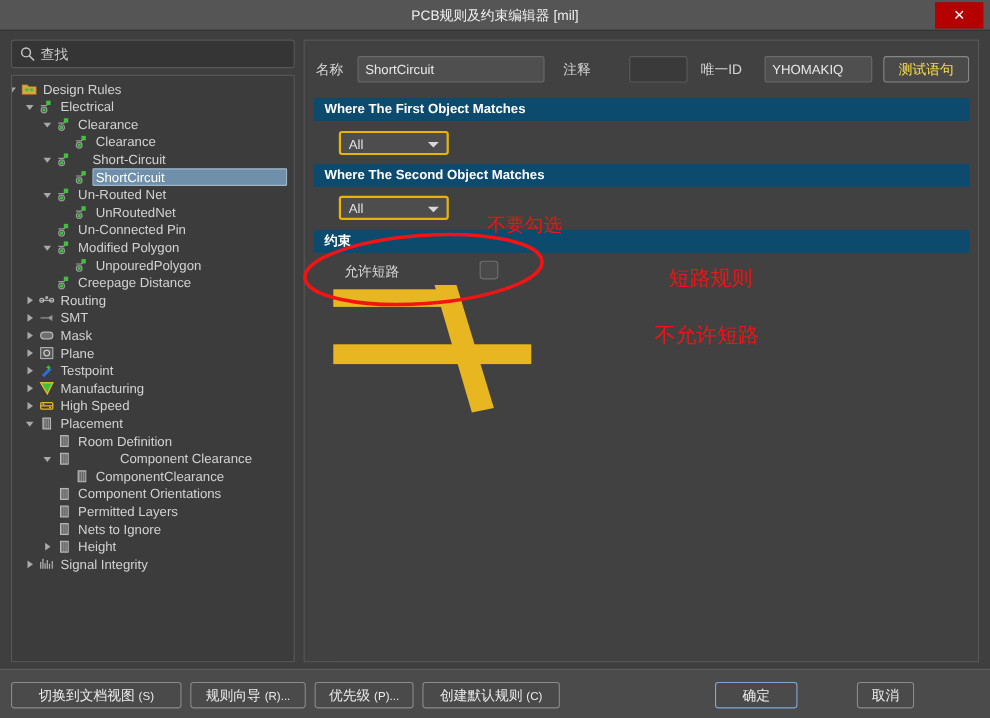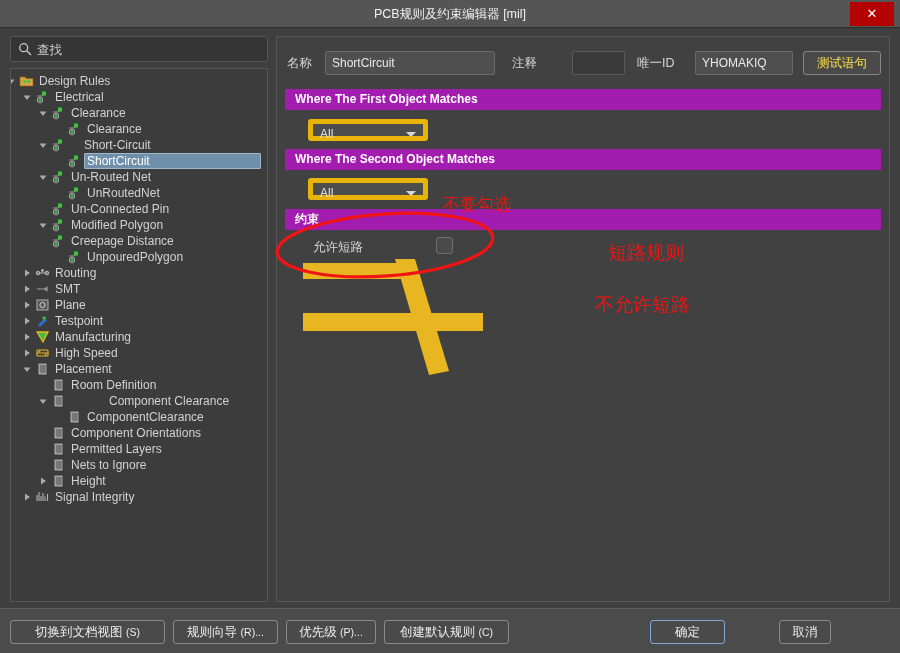--- a/index.html
+++ b/index.html
@@ -146,32 +146,32 @@
     border-radius: 3px;
     color: #fde047;
     font-size: 12.5px;
     text-align: center;
     cursor: pointer;
     white-space: nowrap;
   }
   .section-bar {
     position: absolute; left: 8px;
     width: 596px; height: 21px;
-    background: #a21caf;
+    background: #0c4a6e;
     color: #ffffff;
     font-size: 12px;
     font-weight: bold;
     line-height: 21px;
     padding-left: 10px;
   }
   .combo {
     position: absolute;
-    width: 120px; height: 22px;
+    width: 100px; height: 22px;
     background: #4d4d4d;
-    border: 5px solid #eab308;
+    border: 2px solid #eab308;
     border-radius: 3px;
     cursor: pointer;
     padding-left: 40px;
   }
   .combo-text {
     position: absolute; left: 7px; top: 0;
     line-height: 20px;
     color: #e2e2e2;
     font-size: 12px;
   }
@@ -355,36 +355,36 @@
             </svg>
             <svg viewBox="0 0 15 14" class="ticon" style="left: 40px;">
               <path d="M2 6h5l3-3" stroke="#9a9a9a" stroke-width="1.1" fill="none"></path>
               <rect x="7" y="1.5" width="4" height="4" fill="#3fc13f"></rect>
               <circle cx="5" cy="10" r="2.6" fill="none" stroke="#9a9a9a" stroke-width="1.1"></circle>
               <rect x="3.6" y="8.6" width="2.8" height="2.8" fill="#3fc13f"></rect>
             </svg>
             <div class="tlabel" style="left: 60px;">Modified Polygon</div>
           </div>
           <div class="tnode">
+            <svg viewBox="0 0 15 14" class="ticon" style="left: 56px;">
+              <path d="M2 6h5l3-3" stroke="#9a9a9a" stroke-width="1.1" fill="none"></path>
+              <rect x="7" y="1.5" width="4" height="4" fill="#3fc13f"></rect>
+              <circle cx="5" cy="10" r="2.6" fill="none" stroke="#9a9a9a" stroke-width="1.1"></circle>
+              <rect x="3.6" y="8.6" width="2.8" height="2.8" fill="#3fc13f"></rect>
+            </svg>
+            <div class="tlabel" style="left: 76px;">UnpouredPolygon</div>
+          </div>
+          <div class="tnode">
             <svg viewBox="0 0 15 14" class="ticon" style="left: 40px;">
               <path d="M2 6h5l3-3" stroke="#9a9a9a" stroke-width="1.1" fill="none"></path>
               <rect x="7" y="1.5" width="4" height="4" fill="#3fc13f"></rect>
               <circle cx="5" cy="10" r="2.6" fill="none" stroke="#9a9a9a" stroke-width="1.1"></circle>
               <rect x="3.6" y="8.6" width="2.8" height="2.8" fill="#3fc13f"></rect>
             </svg>
             <div class="tlabel" style="left: 60px;">Creepage Distance</div>
-          </div>
-          <div class="tnode">
-            <svg viewBox="0 0 15 14" class="ticon" style="left: 56px;">
-              <path d="M2 6h5l3-3" stroke="#9a9a9a" stroke-width="1.1" fill="none"></path>
-              <rect x="7" y="1.5" width="4" height="4" fill="#3fc13f"></rect>
-              <circle cx="5" cy="10" r="2.6" fill="none" stroke="#9a9a9a" stroke-width="1.1"></circle>
-              <rect x="3.6" y="8.6" width="2.8" height="2.8" fill="#3fc13f"></rect>
-            </svg>
-            <div class="tlabel" style="left: 76px;">UnpouredPolygon</div>
           </div>
           <div class="tnode">
             <svg class="twist" viewBox="0 0 10 10" style="left: 11px;">
               <path d="M3 1.5l5 3.5-5 3.5z" fill="#a9a9a9"></path>
             </svg>
             <svg viewBox="0 0 15 14" class="ticon" style="left: 24px;">
               <line x1="2" y1="7" x2="13" y2="7" stroke="#a8a8a8" stroke-width="1.2"></line>
               <circle cx="3" cy="7" r="1.8" fill="none" stroke="#c0c0c0" stroke-width="1"></circle>
               <circle cx="12" cy="7" r="1.8" fill="none" stroke="#c0c0c0" stroke-width="1"></circle>
               <circle cx="7.5" cy="4.5" r="1.4" fill="#b5b5b5"></circle>
@@ -392,20 +392,29 @@
             <div class="tlabel" style="left: 44px;">Routing</div>
           </div>
           <div class="tnode">
             <svg class="twist" viewBox="0 0 10 10" style="left: 11px;">
               <path d="M3 1.5l5 3.5-5 3.5z" fill="#a9a9a9"></path>
             </svg>
             <svg viewBox="0 0 15 14" class="ticon" style="left: 24px;">
               <path d="M2 6.5h7l3.5-2v5L9 7.5H2z" fill="#9d9d9d" stroke="#6f6f6f" stroke-width="0.6"></path>
             </svg>
             <div class="tlabel" style="left: 44px;">SMT</div>
+          </div>
+          <div class="tnode">
+            <svg class="twist" viewBox="0 0 10 10" style="left: 11px;">
+              <path d="M3 1.5l5 3.5-5 3.5z" fill="#a9a9a9"></path>
+            </svg>
+            <svg viewBox="0 0 15 14" class="ticon" style="left: 24px;">
+              <rect x="2" y="4" width="11" height="6" rx="3" fill="#6e6e6e" stroke="#b9b9b9" stroke-width="1.1"></rect>
+            </svg>
+            <div class="tlabel" style="left: 44px;">Mask</div>
           </div>
           <div class="tnode">
             <svg class="twist" viewBox="0 0 10 10" style="left: 11px;">
               <path d="M3 1.5l5 3.5-5 3.5z" fill="#a9a9a9"></path>
             </svg>
             <svg viewBox="0 0 15 14" class="ticon" style="left: 24px;">
               <rect x="2" y="2" width="11" height="10" fill="#565656" stroke="#b0b0b0" stroke-width="1"></rect>
               <circle cx="7.5" cy="7" r="2.6" fill="none" stroke="#d6d6d6" stroke-width="1"></circle>
             </svg>
             <div class="tlabel" style="left: 44px;">Plane</div>

